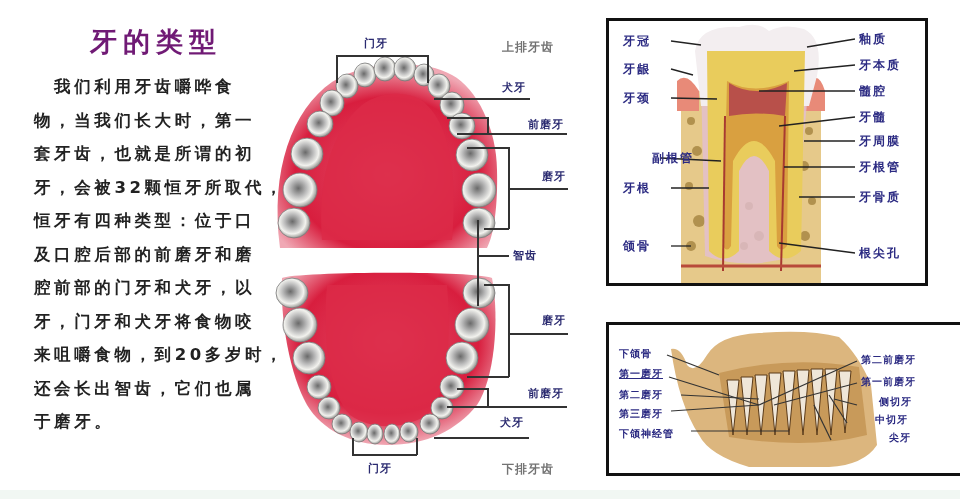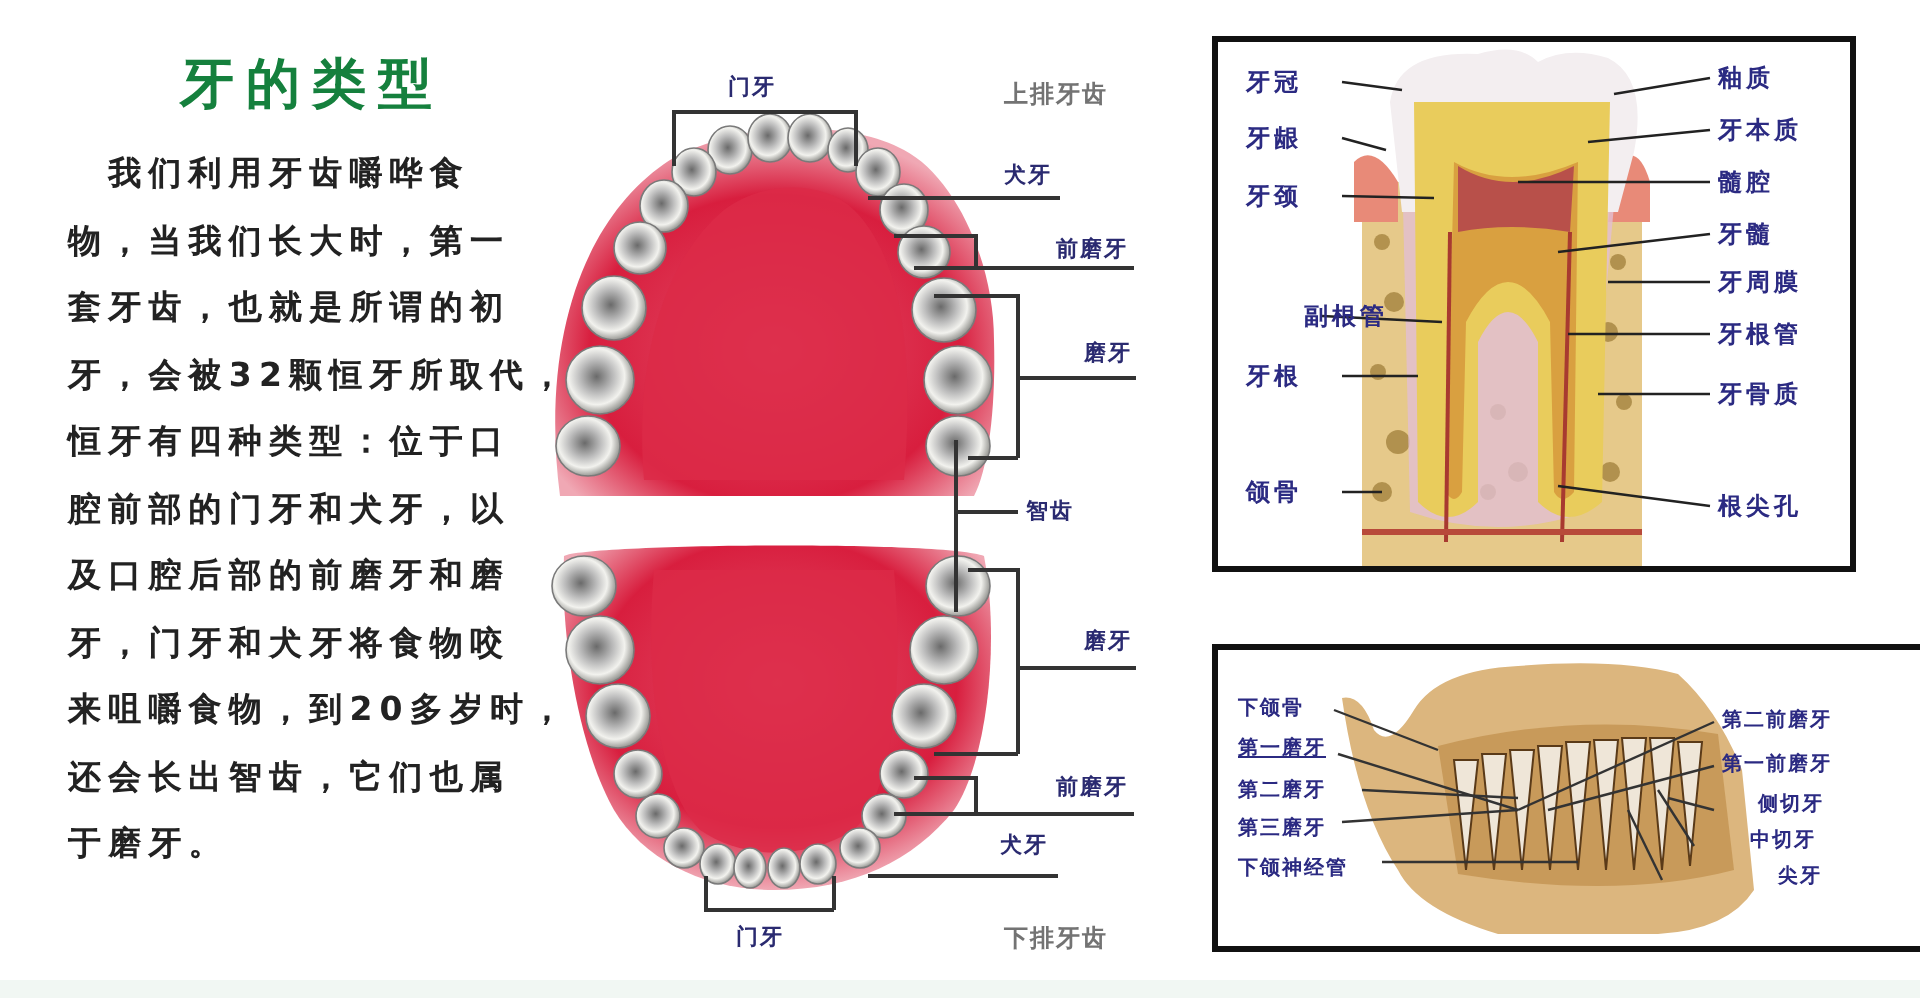--- a/index.html
+++ b/index.html
@@ -2,21 +2,21 @@
 <html><head>
 <meta charset="utf-8">
 <style>
   * { box-sizing: border-box; margin: 0; padding: 0; }
   html, body { width: 960px; height: 499px; background: #fdfefe; overflow: hidden; }
   body { font-family: "DejaVu Sans", sans-serif; position: relative; }
   .page { position: absolute; left: 0; top: 0; width: 960px; height: 499px; background: #ffffff; }
   .bottom-strip { position: absolute; left: 0; top: 490px; width: 960px; height: 9px; background: #f1f7f3; }
 
   
-  .title { position: absolute; left: 90px; top: 24px; font-size: 27px; font-weight: bold; color: #15803d; letter-spacing: 6px; }
+  .title { position: absolute; left: 90px; top: 24px; font-size: 27px; font-weight: bold; color: #701a75; letter-spacing: 6px; }
   .para { position: absolute; left: 34px; top: 70px; width: 228px; font-size: 16.5px; font-weight: bold; color: #222; }
   .para .line { height: 33.5px; line-height: 33.5px; letter-spacing: 3.6px; white-space: nowrap; }
 
   
   .mouth { position: absolute; left: 262px; top: 20px; width: 320px; height: 470px; }
   .lbl { position: absolute; font-size: 11px; font-weight: bold; color: #2a2a70; white-space: nowrap; letter-spacing: 1px; }
   .lbl-red { color: #737373; font-size: 12px; }
   .line-h { position: absolute; height: 1.5px; background: #333; }
   .line-v { position: absolute; width: 1.5px; background: #333; }
 
@@ -32,22 +32,22 @@
 
 <div class="page">
 
   <div class="title">牙的类型</div>
   <div class="para">
     <div class="line">　我们利用牙齿嚼哗食</div>
     <div class="line">物，当我们长大时，第一</div>
     <div class="line">套牙齿，也就是所谓的初</div>
     <div class="line">牙，会被32颗恒牙所取代，</div>
     <div class="line">恒牙有四种类型：位于口</div>
+    <div class="line">及口腔后部的前磨牙和磨</div>
     <div class="line">腔前部的门牙和犬牙，以</div>
-    <div class="line">及口腔后部的前磨牙和磨</div>
     <div class="line">牙，门牙和犬牙将食物咬</div>
     <div class="line">来咀嚼食物，到20多岁时，</div>
     <div class="line">还会长出智齿，它们也属</div>
     <div class="line">于磨牙。</div>
   </div>
 
   <div class="mouth">
     <svg width="320" height="470" viewBox="0 0 320 470" style="position:absolute;left:0;top:0;">
       <defs>
         <radialGradient id="gumU" cx="50%" cy="60%" r="60%">

